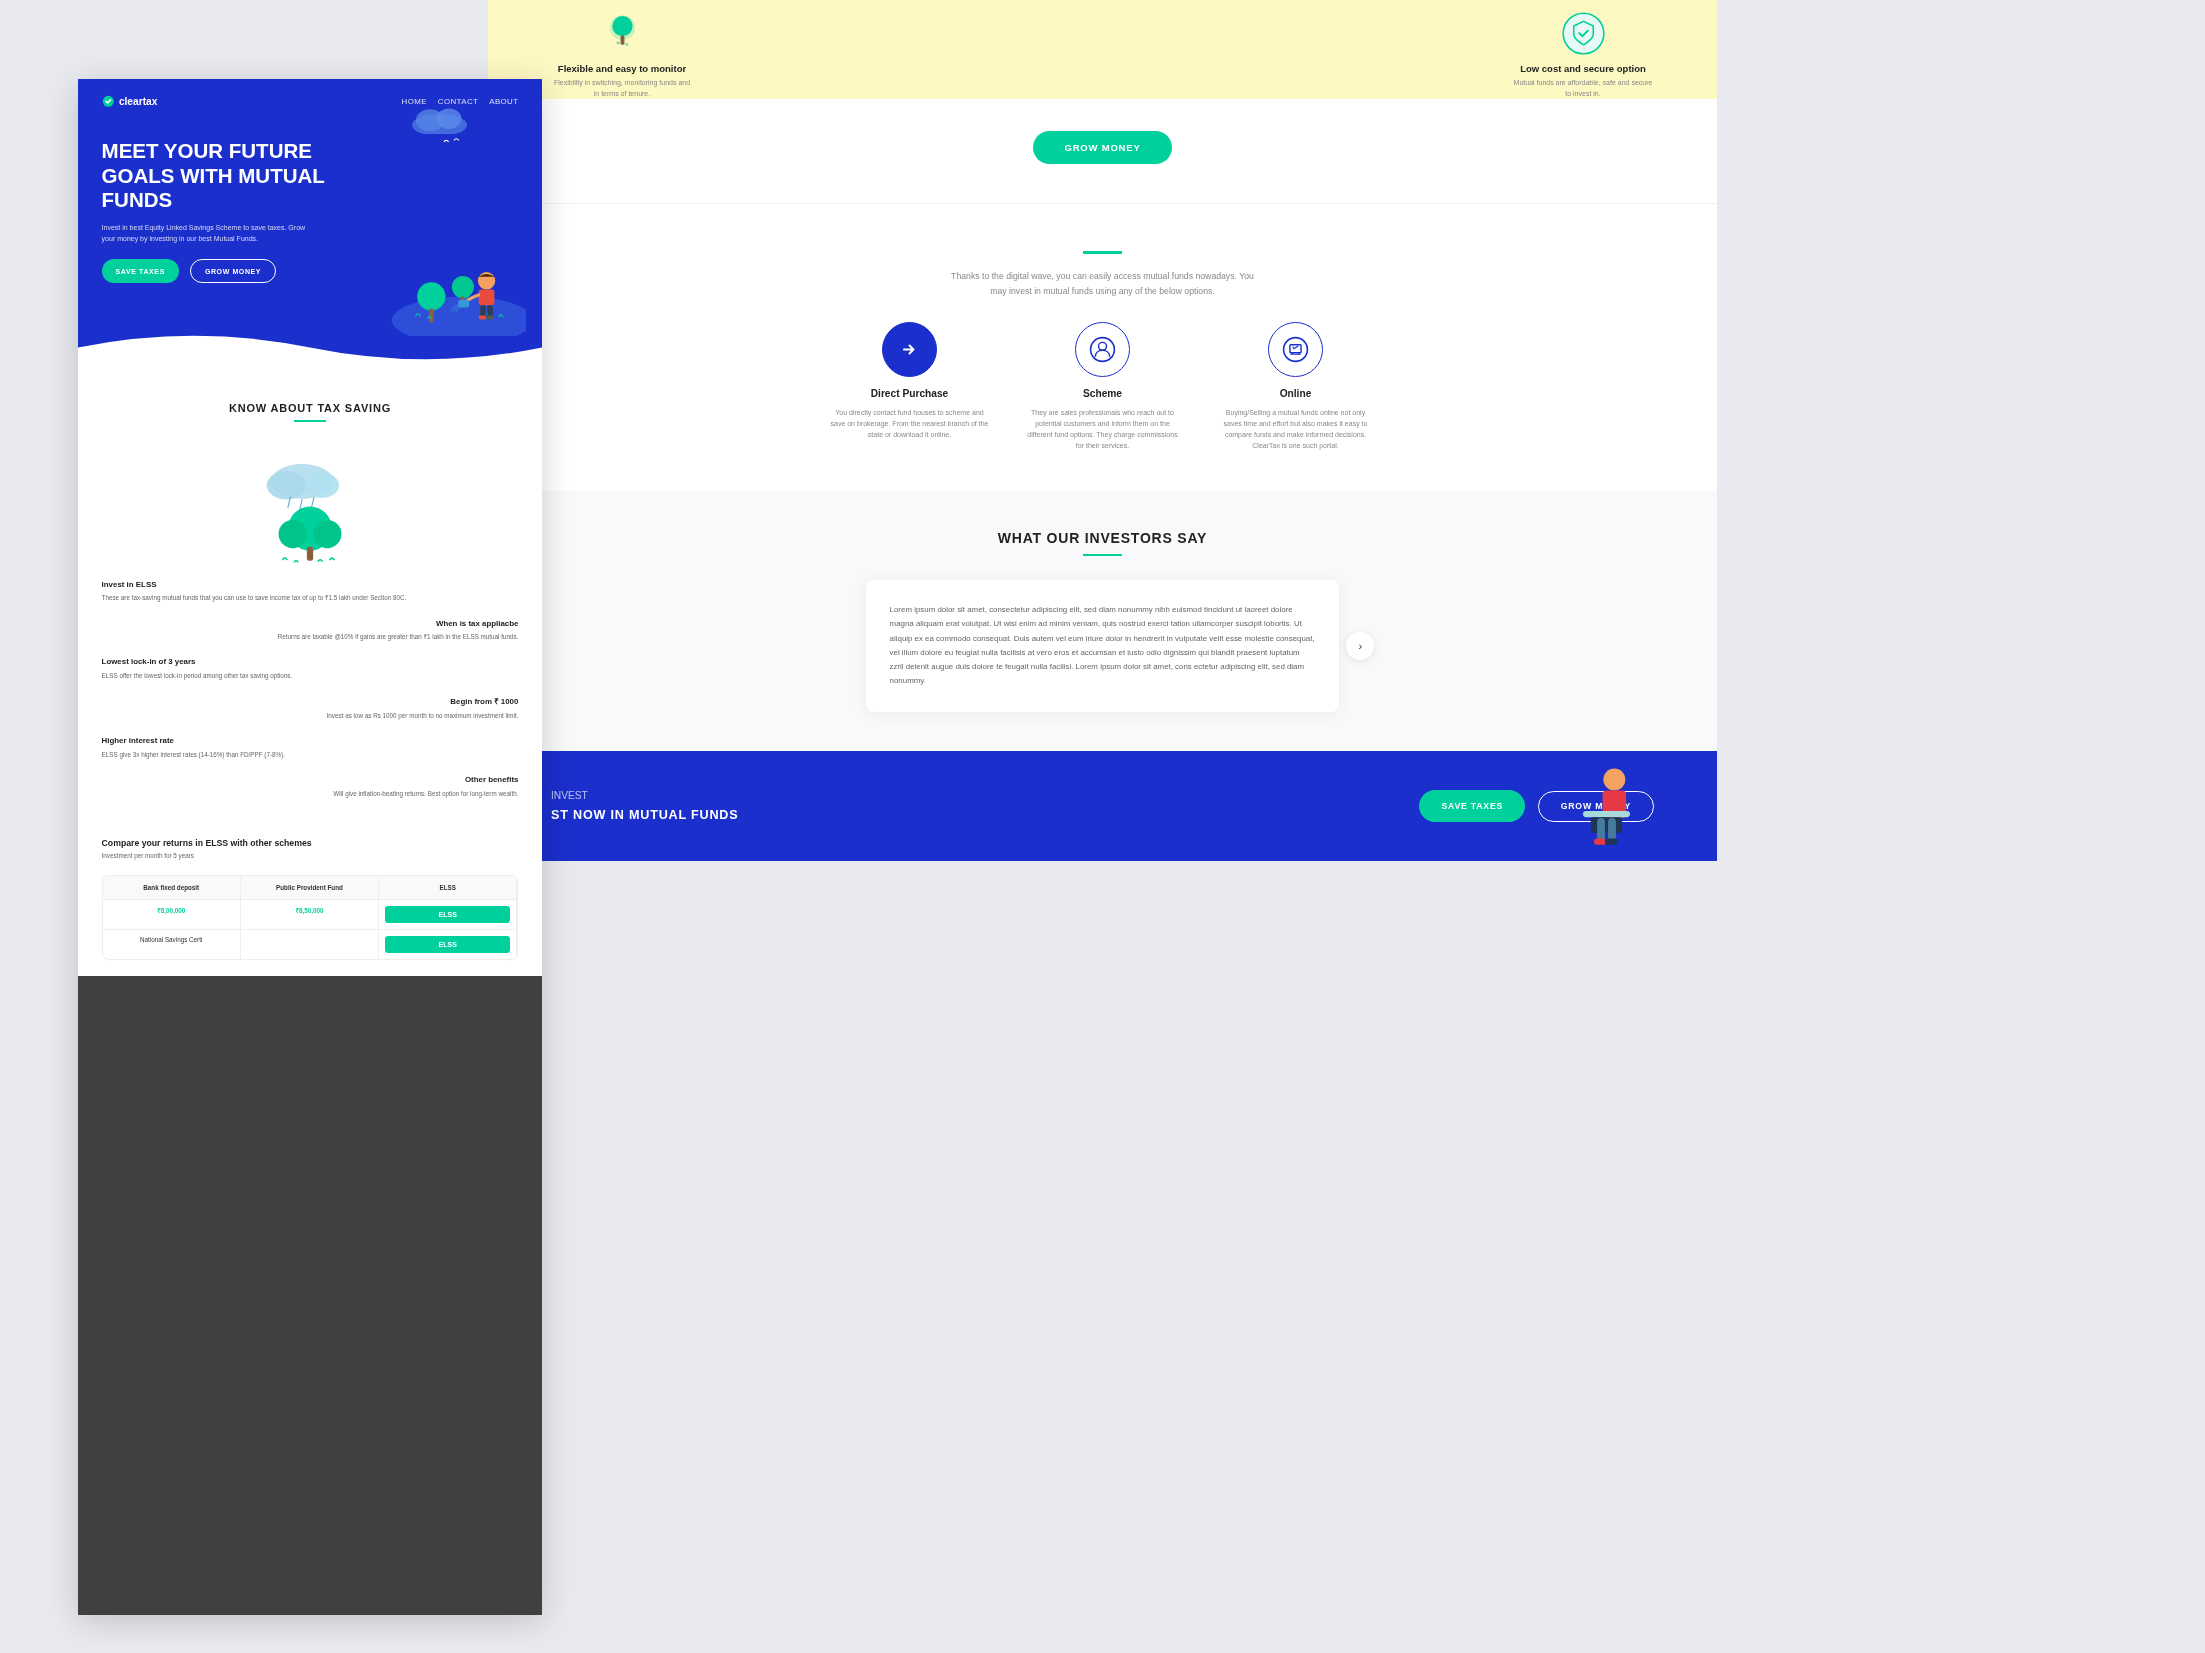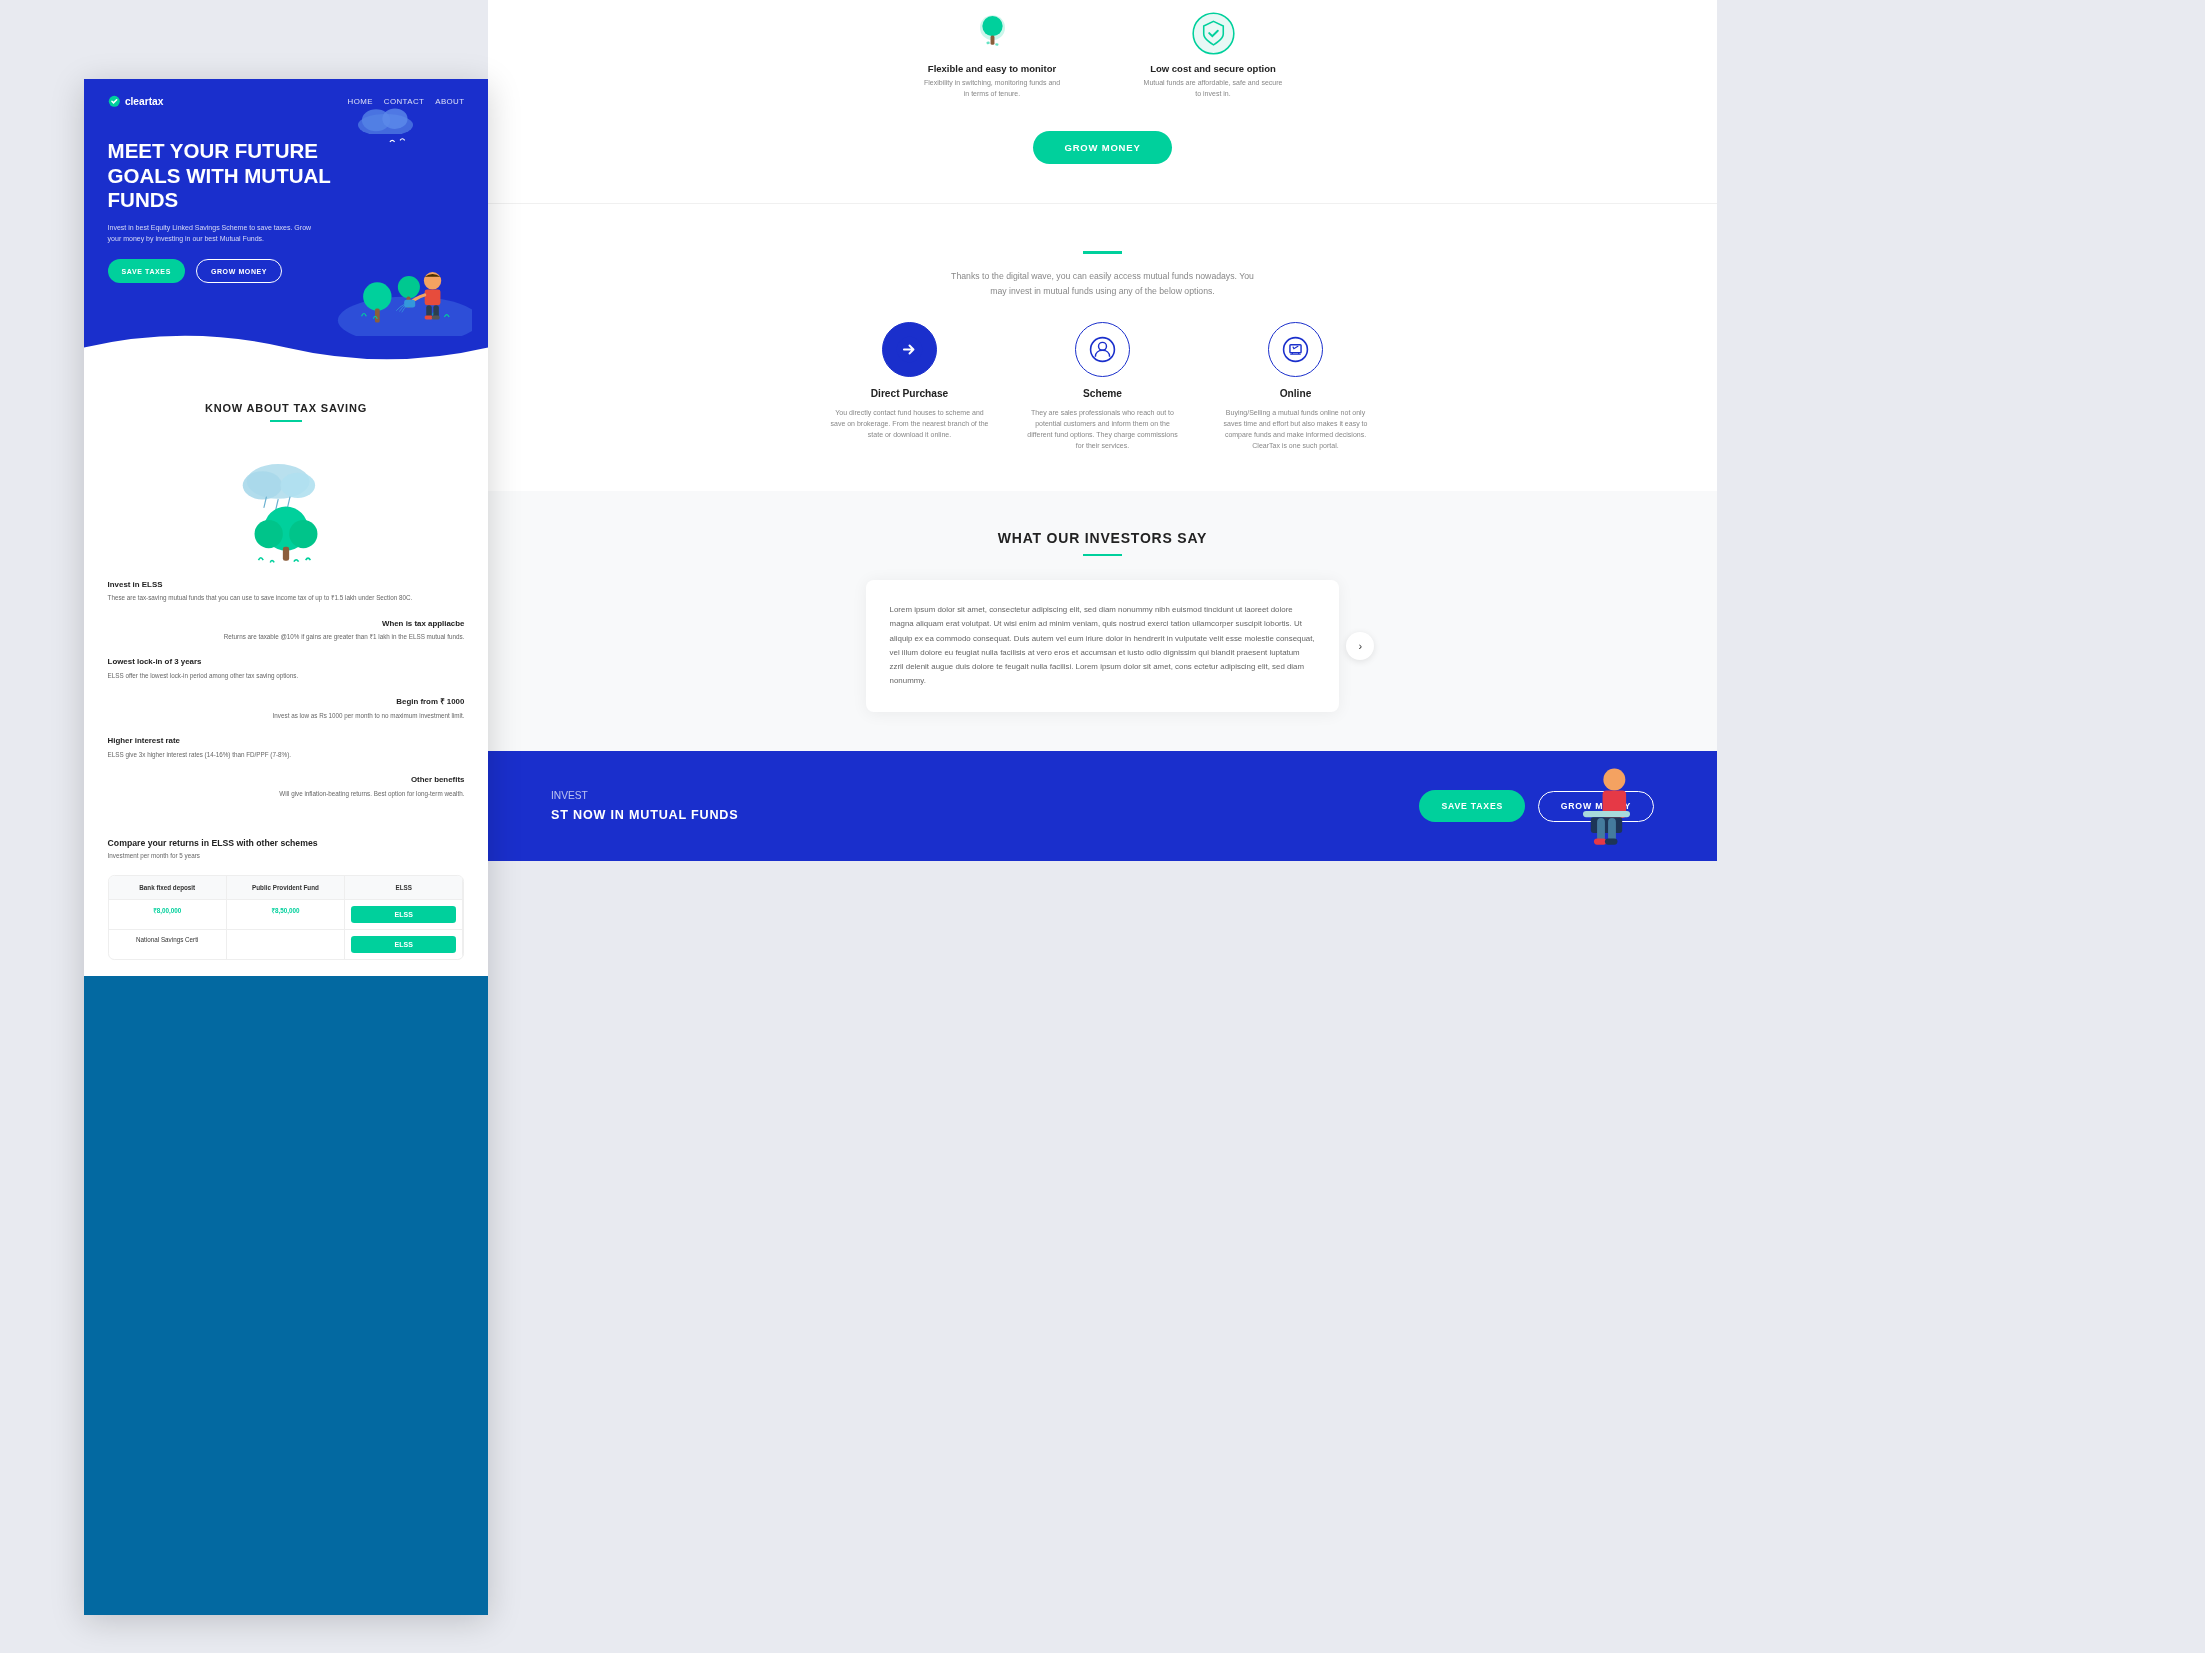--- a/index.html
+++ b/index.html
@@ -9,24 +9,24 @@
       width: 2205px;
       height: 1654px;
       overflow: hidden;
       position: relative;
     }
 
     
     .main-page {
       position: absolute;
       top: 79px;
-      left: 84px;
-      width: 404px;
+      left: 78px;
+      width: 464px;
       height: 1536px;
-      background: #0369a1;
+      background: #404040;
       box-shadow: 0 6.3px 31.5px rgba(0,0,0,0.18);
       overflow: hidden;
     }
 
     
     .hero {
       background: #1a2fcc;
       width: 100%;
       height: 291px;
       position: relative;
@@ -494,21 +494,21 @@
       font-size: 7px;
       color: #888;
       line-height: 1.5;
     }
   </style>
 </head>
 <body>
 
 <div class="right-page">
 
-  <div style="padding: 0 63px; display:flex; justify-content:center; gap:79px; padding-top:11.8px; background:#ffffff;">
+  <div style="padding: 0 63px; display:flex; justify-content:space-between; gap:79px; padding-top:11.8px; background:#fef9c3;">
 
     <div style="text-align:center; max-width:142px;">
       <div style="margin-bottom:7.9px; display:flex; justify-content:center;">
         <svg width="43" height="43" viewBox="0 0 55 55">
           <circle cx="27.5" cy="20" r="16" fill="#00d09c" opacity="0.2"></circle>
           <circle cx="27.5" cy="18" r="13" fill="#00d09c"></circle>
           <rect x="25" y="30" width="5" height="12" rx="2" fill="#8B5E3C"></rect>
           <rect x="20" y="38" width="4" height="3" rx="1" fill="#00d09c" opacity="0.6" transform="rotate(-10, 22, 40)"></rect>
           <rect x="31" y="40" width="4" height="3" rx="1" fill="#00d09c" opacity="0.6" transform="rotate(10, 33, 42)"></rect>
         </svg>

